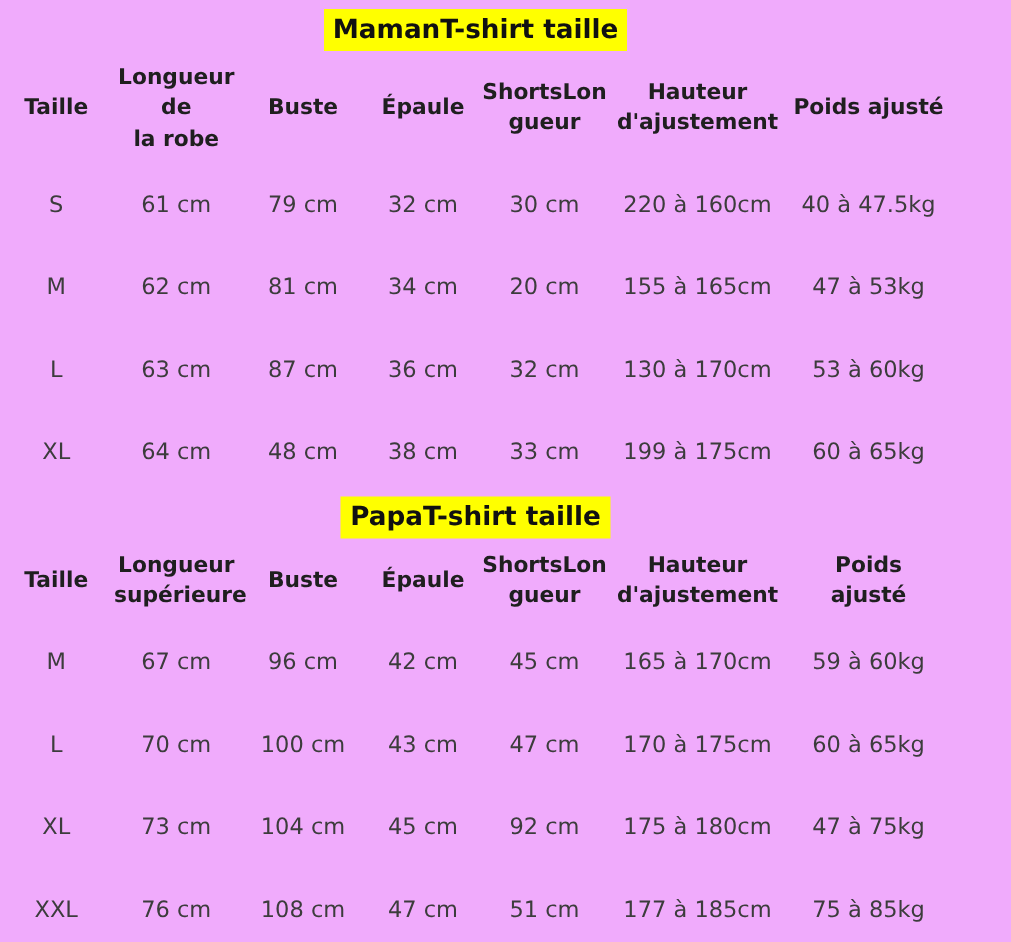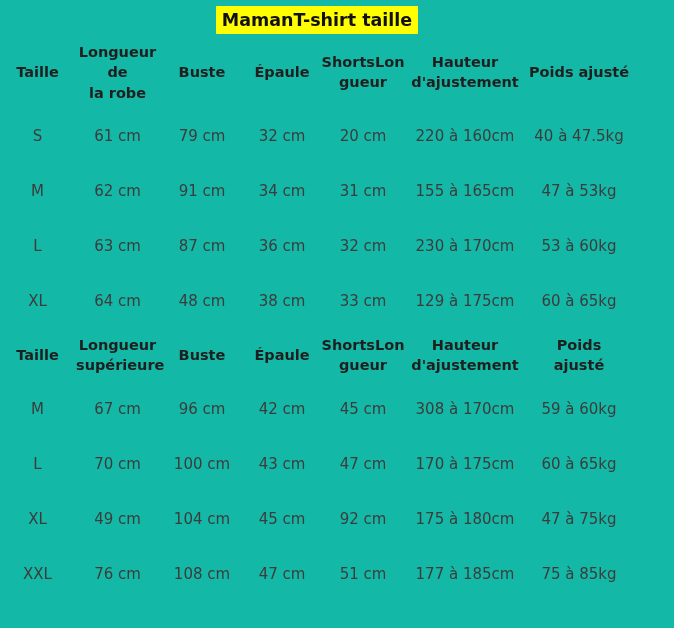--- a/index.html
+++ b/index.html
@@ -1,19 +1,19 @@
 <!DOCTYPE html>
 <html><head>
 <meta charset="utf-8">
 <style>
   html, body { margin: 0; padding: 0; background: #ffffff; }
   body { font-family: "DejaVu Sans", "Liberation Sans", sans-serif; }
   .page {
     width: 674px; height: 628px; box-sizing: border-box;
-    padding-top: 4px; overflow: hidden; background: #14b8a6;
+    padding-top: 4px; overflow: hidden; background: #f0abfc;
   }
   .content { width: 634px; }
   .title-row { text-align: center; margin: 2px 0 2px 0; }
   .hl {
     display: inline-block; font-weight: 700; font-size: 17.5px;
     color: #111111; padding: 2px 6px; line-height: 24px;
   }
   table { border-collapse: collapse; table-layout: fixed; width: 634px; }
   th {
     font-weight: 700; font-size: 14.5px; color: #1f1f1f;
@@ -57,55 +57,56 @@
 d'ajustement</th>
                 <th>Poids ajusté</th>
               </tr>
             </thead>
             <tbody>
               <tr>
                 <td>S</td>
                 <td>61 cm</td>
                 <td>79 cm</td>
                 <td>32 cm</td>
-                <td>20 cm</td>
+                <td>30 cm</td>
                 <td>220 à 160cm</td>
                 <td>40 à 47.5kg</td>
               </tr>
               <tr>
                 <td>M</td>
                 <td>62 cm</td>
-                <td>91 cm</td>
+                <td>81 cm</td>
                 <td>34 cm</td>
-                <td>31 cm</td>
+                <td>20 cm</td>
                 <td>155 à 165cm</td>
                 <td>47 à 53kg</td>
               </tr>
               <tr>
                 <td>L</td>
                 <td>63 cm</td>
                 <td>87 cm</td>
                 <td>36 cm</td>
                 <td>32 cm</td>
-                <td>230 à 170cm</td>
+                <td>130 à 170cm</td>
                 <td>53 à 60kg</td>
               </tr>
               <tr>
                 <td>XL</td>
                 <td>64 cm</td>
                 <td>48 cm</td>
                 <td>38 cm</td>
                 <td>33 cm</td>
-                <td>129 à 175cm</td>
+                <td>199 à 175cm</td>
                 <td>60 à 65kg</td>
               </tr>
             </tbody>
           </table>
         </div>
         <div>
+          <div class="title-row"><span class="hl" style="background: rgb(255, 255, 0);">PapaT-shirt taille</span></div>
           <table>
             <colgroup>
               <col style="width: 75px;">
               <col style="width: 85px;">
               <col style="width: 84px;">
               <col style="width: 76px;">
               <col style="width: 86px;">
               <col style="width: 118px;">
               <col style="width: 110px;">
             </colgroup>
@@ -124,35 +125,35 @@
 ajusté</th>
               </tr>
             </thead>
             <tbody>
               <tr>
                 <td>M</td>
                 <td>67 cm</td>
                 <td>96 cm</td>
                 <td>42 cm</td>
                 <td>45 cm</td>
-                <td>308 à 170cm</td>
+                <td>165 à 170cm</td>
                 <td>59 à 60kg</td>
               </tr>
               <tr>
                 <td>L</td>
                 <td>70 cm</td>
                 <td>100 cm</td>
                 <td>43 cm</td>
                 <td>47 cm</td>
                 <td>170 à 175cm</td>
                 <td>60 à 65kg</td>
               </tr>
               <tr>
                 <td>XL</td>
-                <td>49 cm</td>
+                <td>73 cm</td>
                 <td>104 cm</td>
                 <td>45 cm</td>
                 <td>92 cm</td>
                 <td>175 à 180cm</td>
                 <td>47 à 75kg</td>
               </tr>
               <tr>
                 <td>XXL</td>
                 <td>76 cm</td>
                 <td>108 cm</td>

